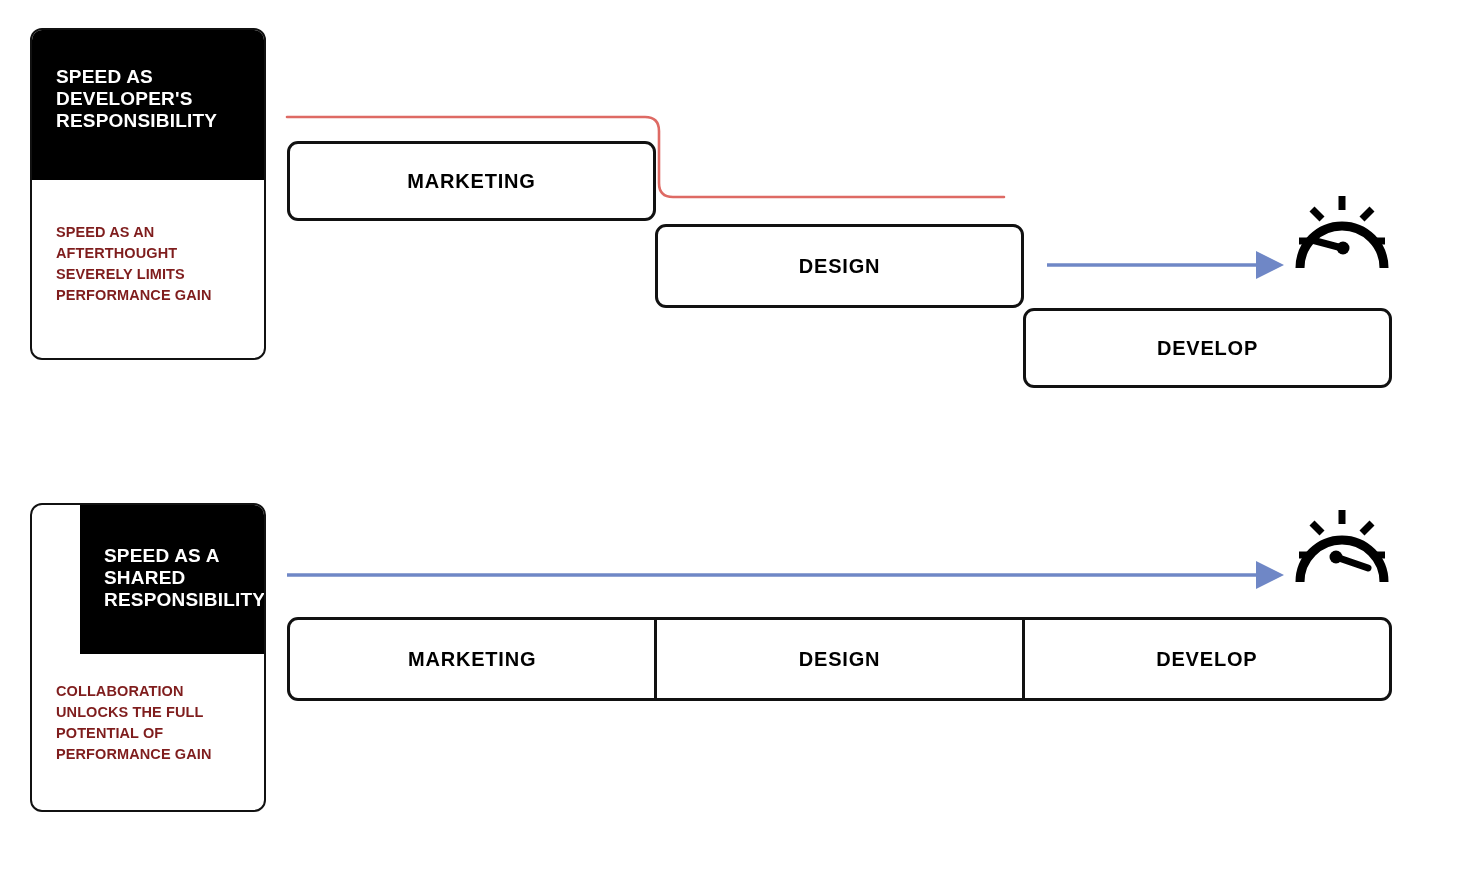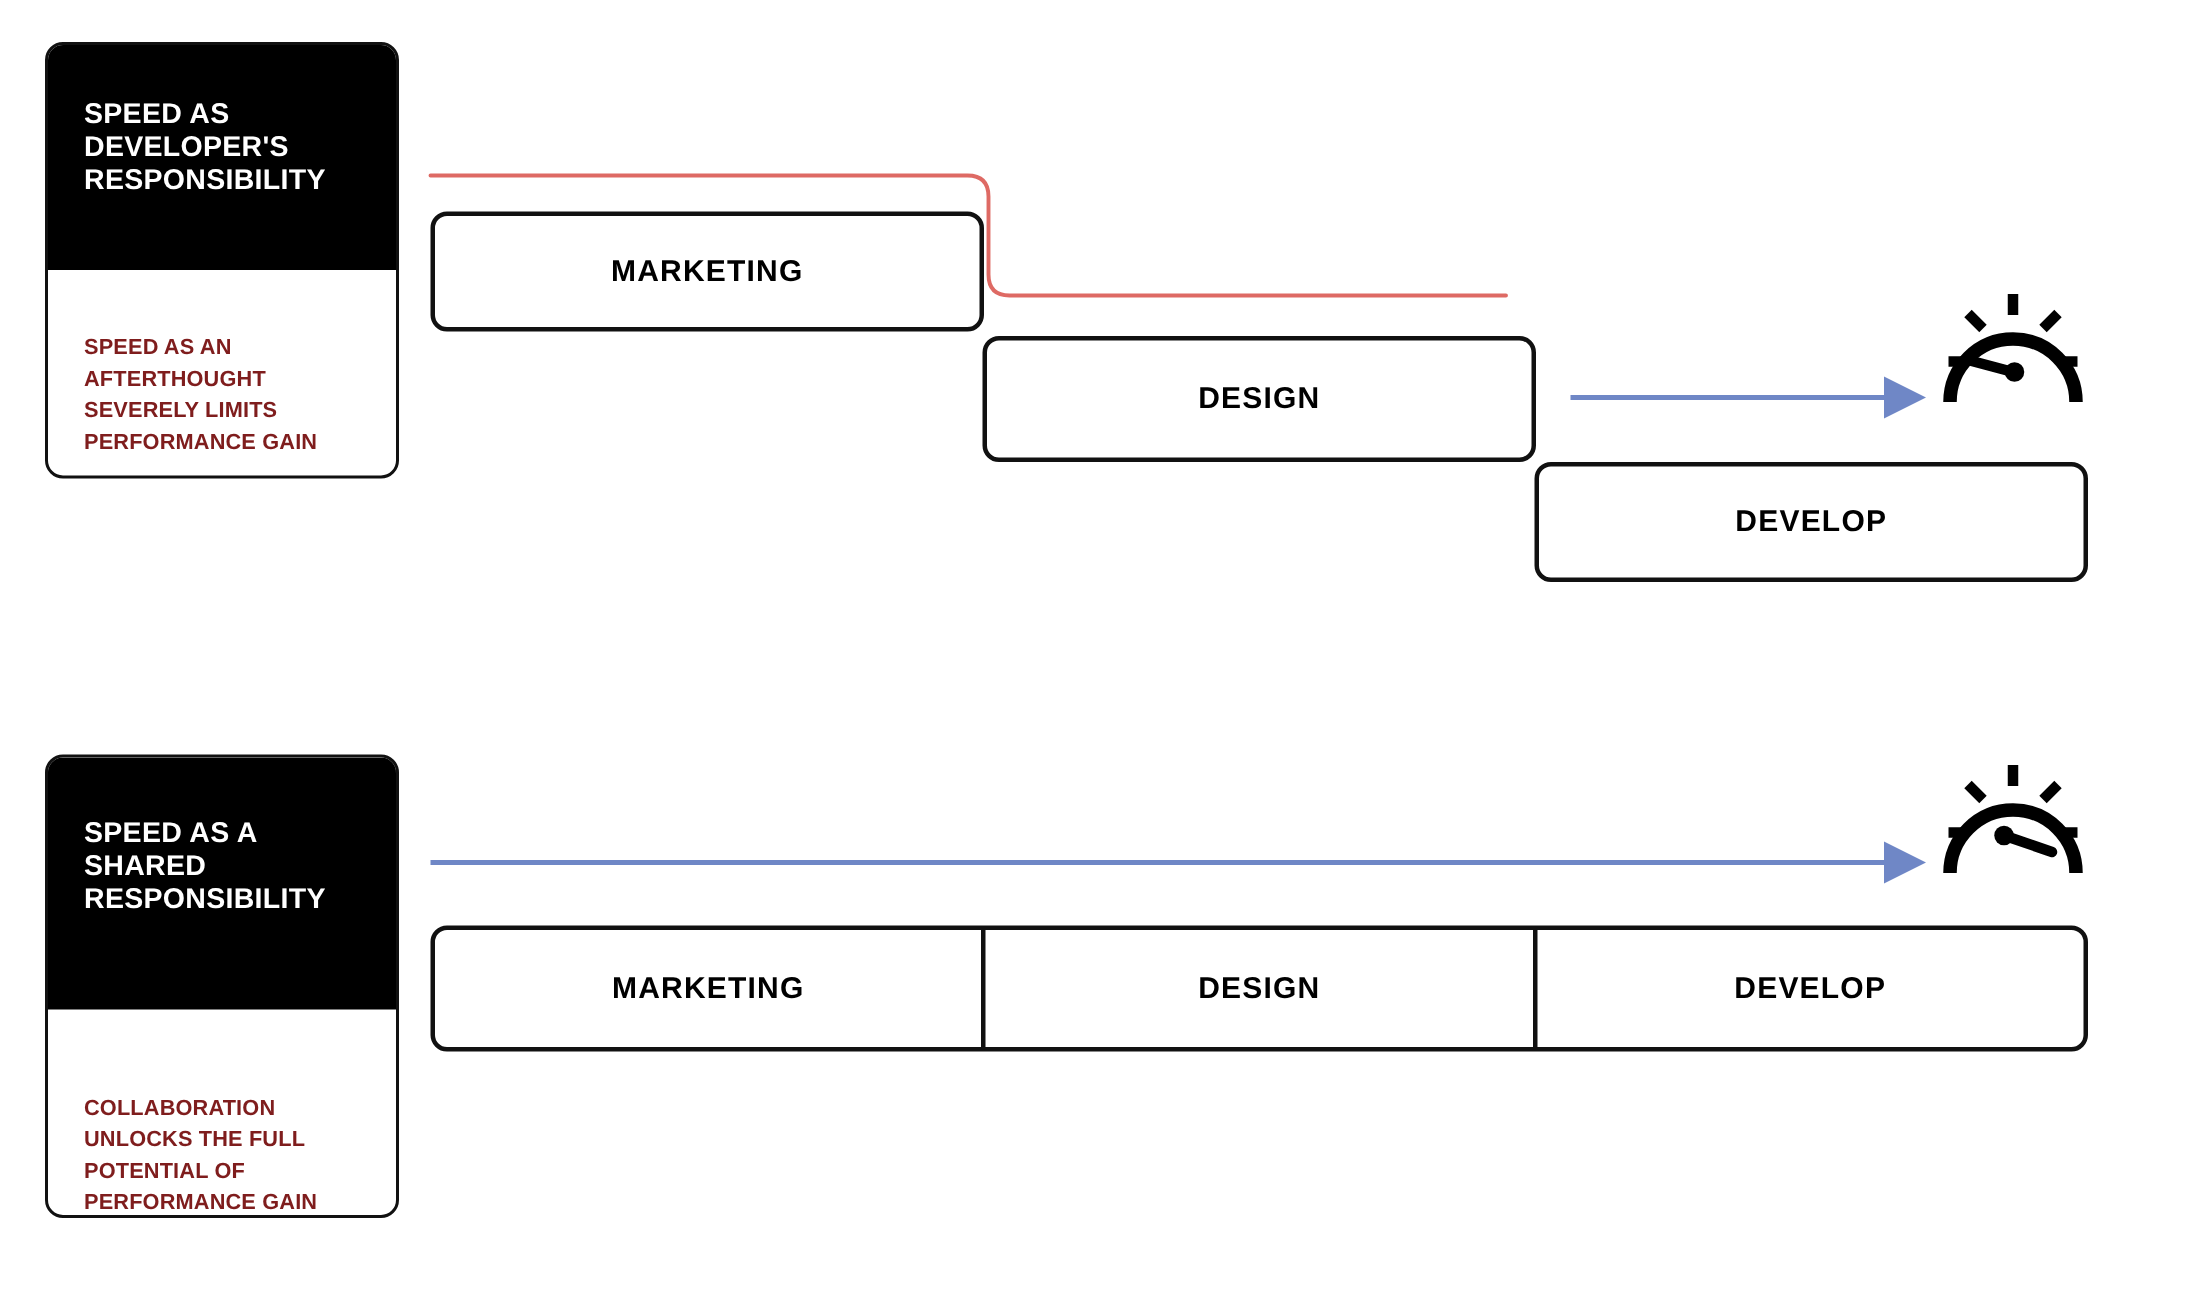--- a/index.html
+++ b/index.html
@@ -57,27 +57,27 @@
   }
   .card-body-text {
     font-size: 14.5px;
     font-weight: bold;
     line-height: 1.45;
     letter-spacing: 0.1px;
     padding: 0 24px;
     white-space: pre-line;
   }
 
-  #card-one       { left: 30px; top: 28px;  height: 291px; }
+  #card-one       { left: 30px; top: 28px;  height: 332px; }
   #card-one .card-head { height: 150px; padding-top: 36px; }
   #card-one .card-body { height: 151px; padding-top: 42px; }
 
   #card-two       { left: 30px; top: 503px; height: 309px; }
-  #card-two .card-head { height: 168px; padding-top: 40px; }
-  #card-two .card-body { height: 188px; padding-top: 56px; }
+  #card-two .card-head { height: 149px; padding-top: 40px; margin-left: 48px; }
+  #card-two .card-body { height: 188px; padding-top: 27px; }
 
   
   .stage-box {
     position: absolute;
     border: 3px solid #111111;
     border-radius: 11px;
     background: #ffffff;
     box-sizing: border-box;
     display: flex;
     align-items: center;

